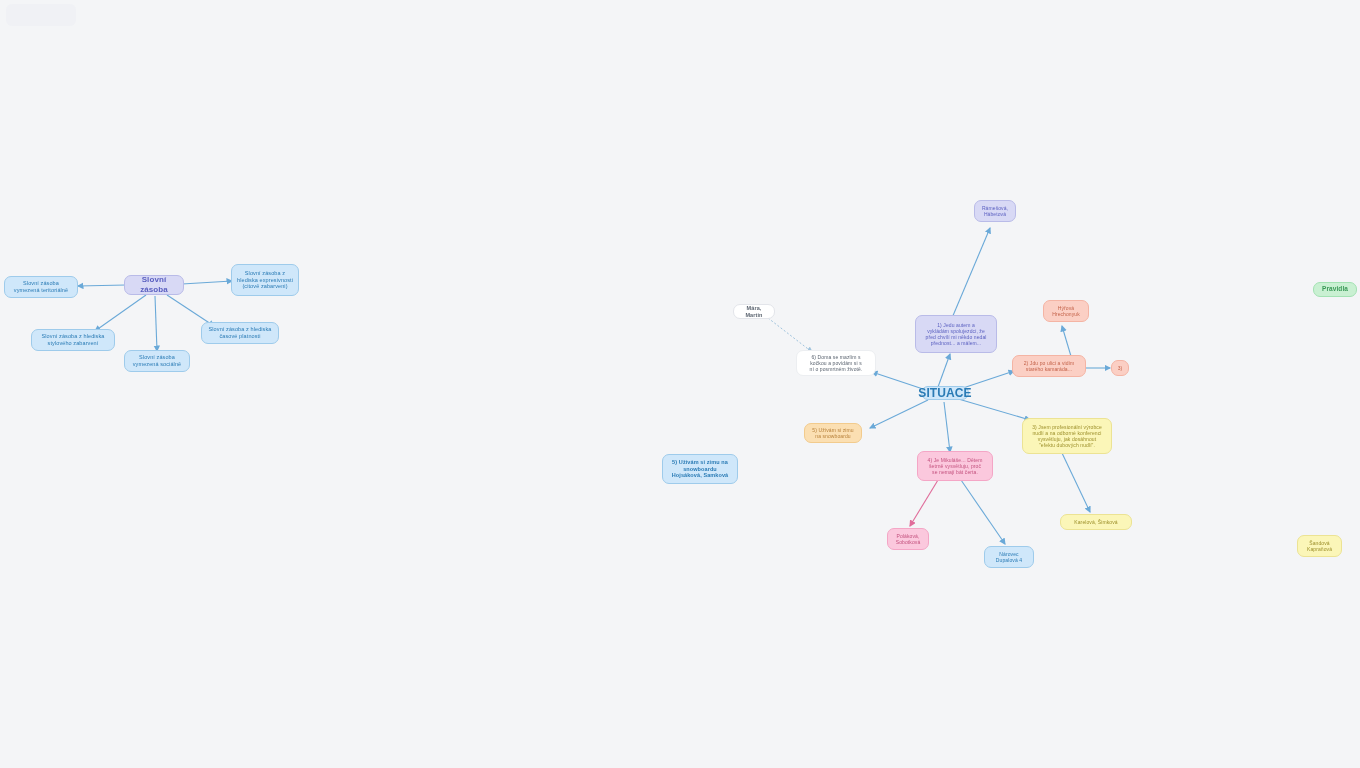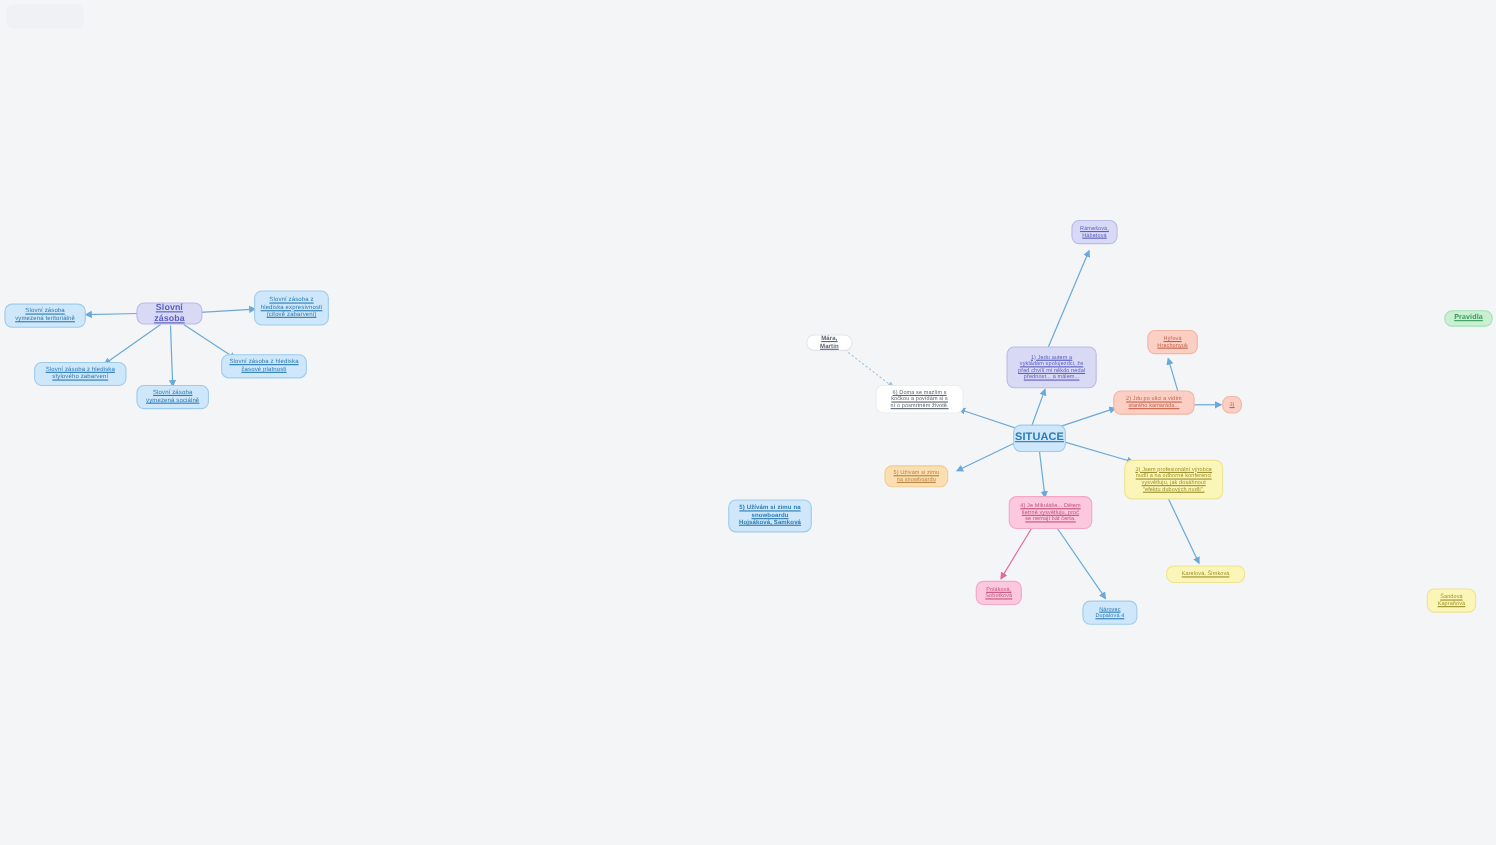--- a/index.html
+++ b/index.html
@@ -15,21 +15,20 @@
   .node{
     position:absolute;
     box-sizing:border-box;
     border-radius:7px;
     text-align:center;
     line-height:1.25;
     display:flex;align-items:center;justify-content:center;
     padding:2px 5px;
     white-space:pre-line;
     letter-spacing:.1px;
-    text-decoration:underline;
   }
   
   .sky      {background:#cfe7fa;border:1px solid #9ecbeb;color:#2a7bb5;}
   .lav      {background:#d8d9f5;border:1px solid #b9bbe8;color:#5a5fc0;}
   .salmon   {background:#fbcfc4;border:1px solid #f4b4a4;color:#c4634a;}
   .pinkish  {background:#fbc8dd;border:1px solid #f4a6c6;color:#c4517e;}
   .amber    {background:#fbdfb2;border:1px solid #f2cb8d;color:#b7803a;}
   .lemon    {background:#fbf6b8;border:1px solid #ece394;color:#9c8f2a;}
   .mint     {background:#c9f0d2;border:1px solid #a3e2b3;color:#3a9957;}
   .ghost    {background:#ffffff;border:1px solid #e3e5ea;color:#5b6470;}
@@ -101,21 +100,21 @@
 
   <div class="node sky" style="left:31px;top:329px;width:84px;height:22px;font-size:5.5px;">Slovní zásoba z hlediska
 stylového zabarvení</div>
 
   <div class="node sky" style="left:124px;top:350px;width:66px;height:22px;font-size:5.5px;">Slovní zásoba
 vymezená sociálně</div>
 
   <div class="node sky" style="left:201px;top:322px;width:78px;height:22px;font-size:5.5px;">Slovní zásoba z hlediska
 časové platnosti</div>
 
-  <div class="node sky bold" style="left:921px;top:386px;width:48px;height:25px;font-size:10px;">SITUACE</div>
+  <div class="node sky bold" style="left:921px;top:386px;width:48px;height:14px;font-size:12px;">SITUACE</div>
 
   <div class="node lav" style="left:915px;top:315px;width:82px;height:38px;font-size:5px;">1) Jedu autem a
 vykládám spolujezdci, že
 před chvílí mi někdo nedal
 přednost... a málem...</div>
 
   <div class="node salmon" style="left:1012px;top:355px;width:74px;height:22px;font-size:5px;">2) Jdu po ulici a vidím
 starého kamaráda...</div>
 
   <div class="node salmon" style="left:1111px;top:360px;width:18px;height:16px;font-size:5px;">3)</div>

